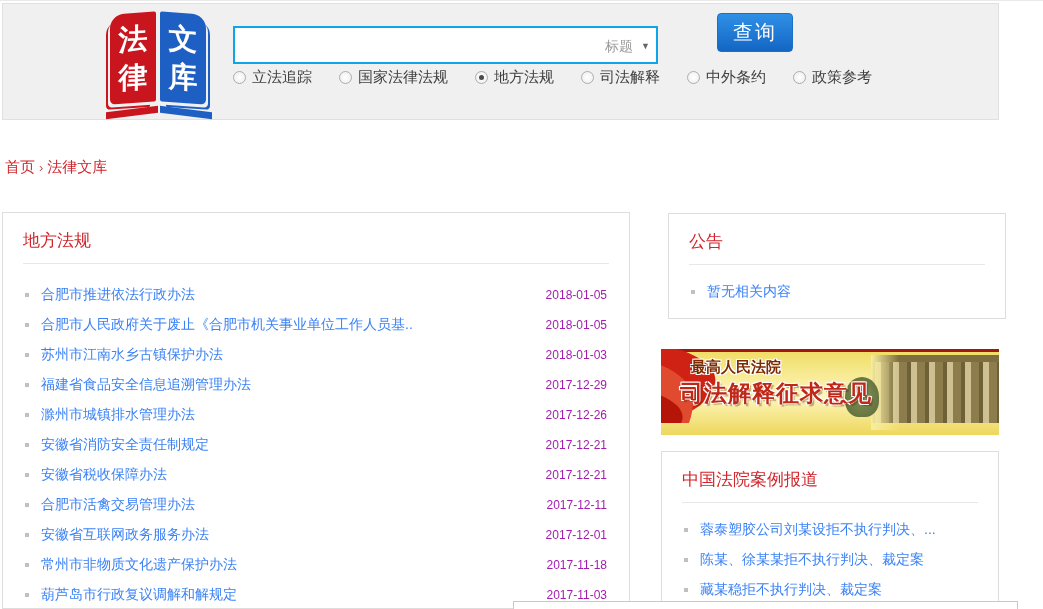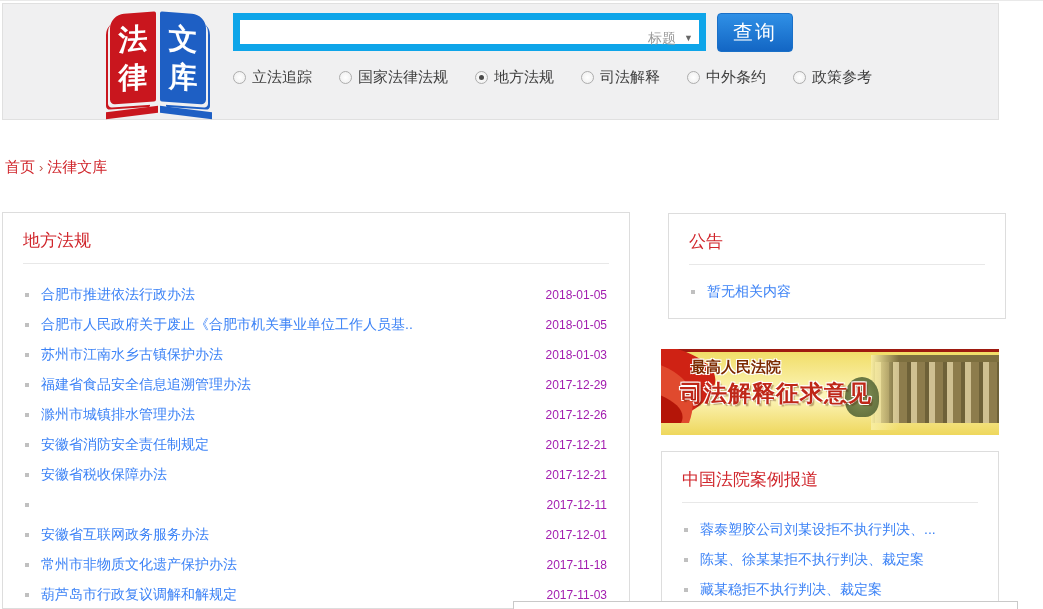--- a/index.html
+++ b/index.html
@@ -24,22 +24,22 @@
           justify-content:center; align-items:center; color:#fff; font-weight:bold; font-size:29px; line-height:38px; }
   .page-left  { left:3px;  top:5px; background:#c9161e; border-radius:14px 2px 2px 5px; transform:skewY(-4deg);
                 box-shadow:-3px 4px 0 -1px #f0f0f1, -5px 6px 0 -1px #c9161e; }
   .page-right { left:53px; top:5px; background:#1e5fc4; border-radius:2px 14px 5px 2px; transform:skewY(4deg);
                 box-shadow:3px 4px 0 -1px #f0f0f1, 5px 6px 0 -1px #1e5fc4; }
   .base-left  { position:absolute; left:-1px; bottom:4px; width:52px; height:7px; background:#c9161e; transform:skewY(-7deg); }
   .base-right { position:absolute; left:53px; bottom:4px; width:52px; height:7px; background:#1e5fc4; transform:skewY(7deg); }
 
   
   .search-box {
-    left:230px; top:9px; width:473px; height:38px;
-    background:#fff; border:7px solid #0ea5e9;
+    left:230px; top:22px; width:425px; height:38px;
+    background:#fff; border:2px solid #0ea5e9;
   }
   .search-input {
     position:absolute; left:0; top:0; width:400px; height:36px;
     border:none; outline:none; font-size:14px; padding:0 10px;
     font-family:"Liberation Sans", sans-serif; background:transparent;
   }
   .field-select {
     position:absolute; right:6px; top:0; height:36px; line-height:36px;
     color:#999; font-size:14px; display:flex; align-items:center; gap:8px; cursor:pointer;
   }
@@ -210,20 +210,21 @@
       </div>
 
       <div class="row">
         <span class="bullet"></span>
         <span class="t">安徽省税收保障办法</span>
         <span class="d">2017-12-21</span>
       </div>
 
       <div class="row">
         <span class="bullet"></span>
+        <span class="t">合肥市活禽交易管理办法</span>
         <span class="d">2017-12-11</span>
       </div>
 
       <div class="row">
         <span class="bullet"></span>
         <span class="t">安徽省互联网政务服务办法</span>
         <span class="d">2017-12-01</span>
       </div>
 
       <div class="row">

